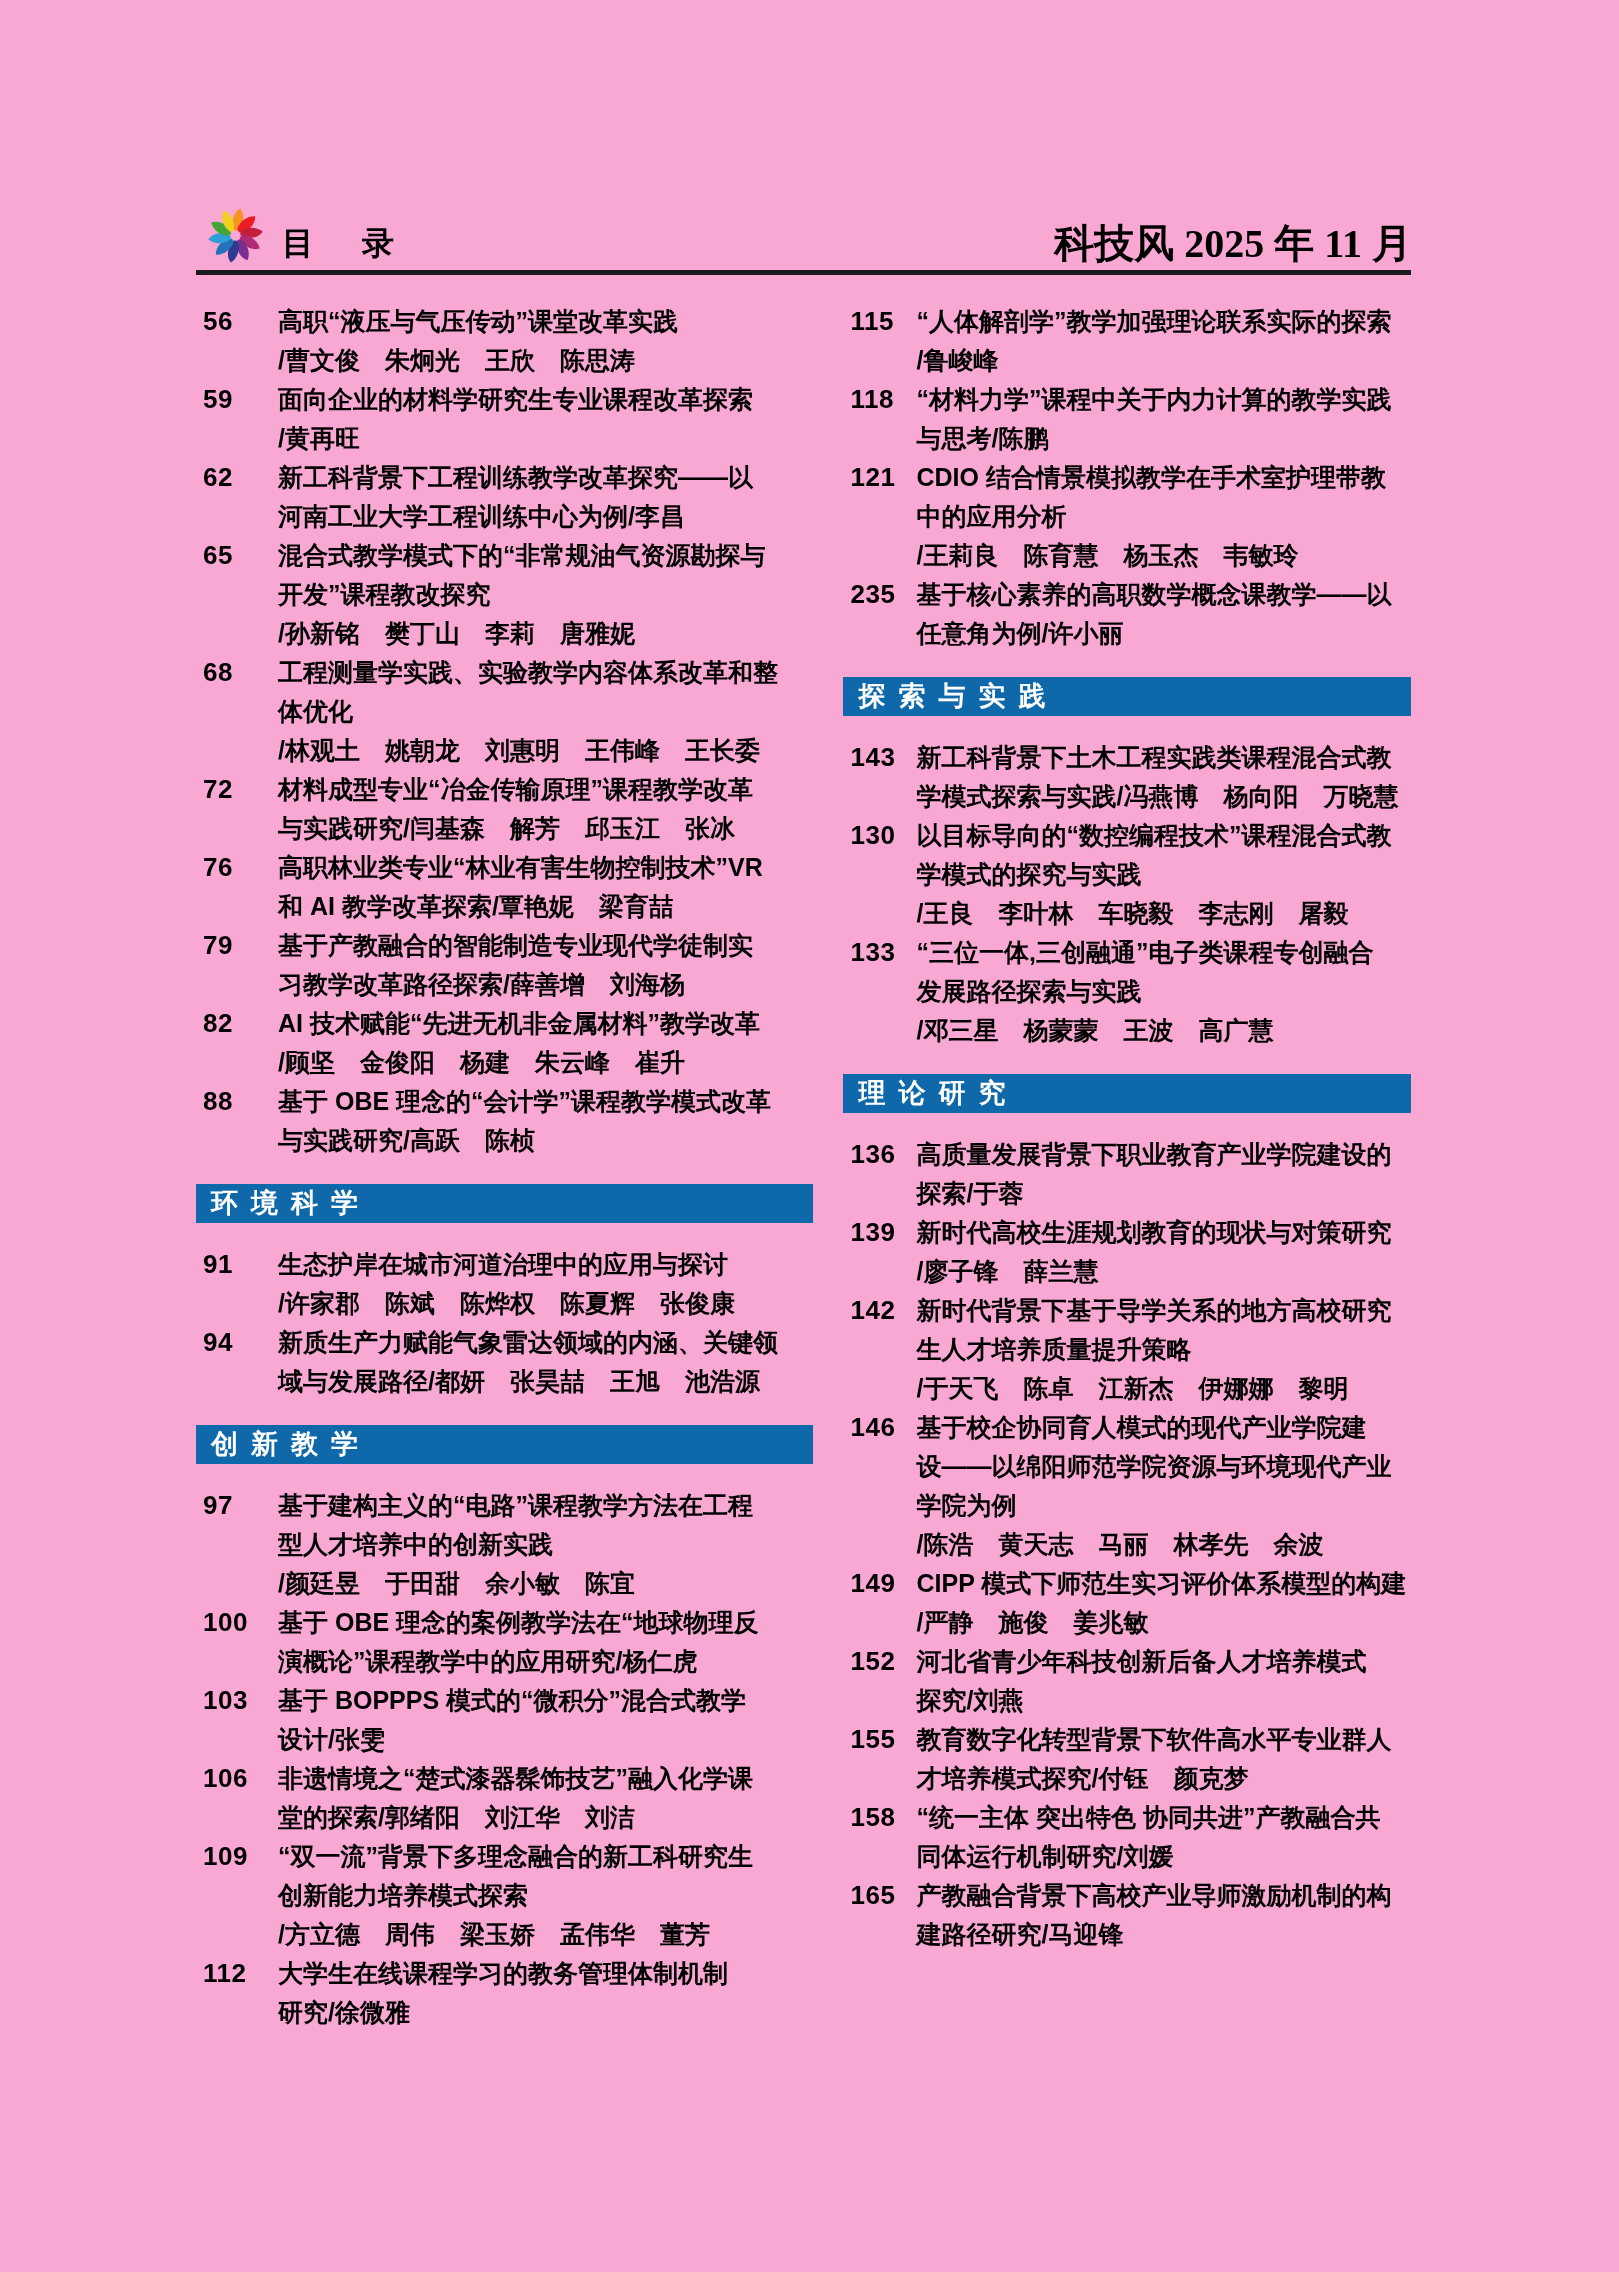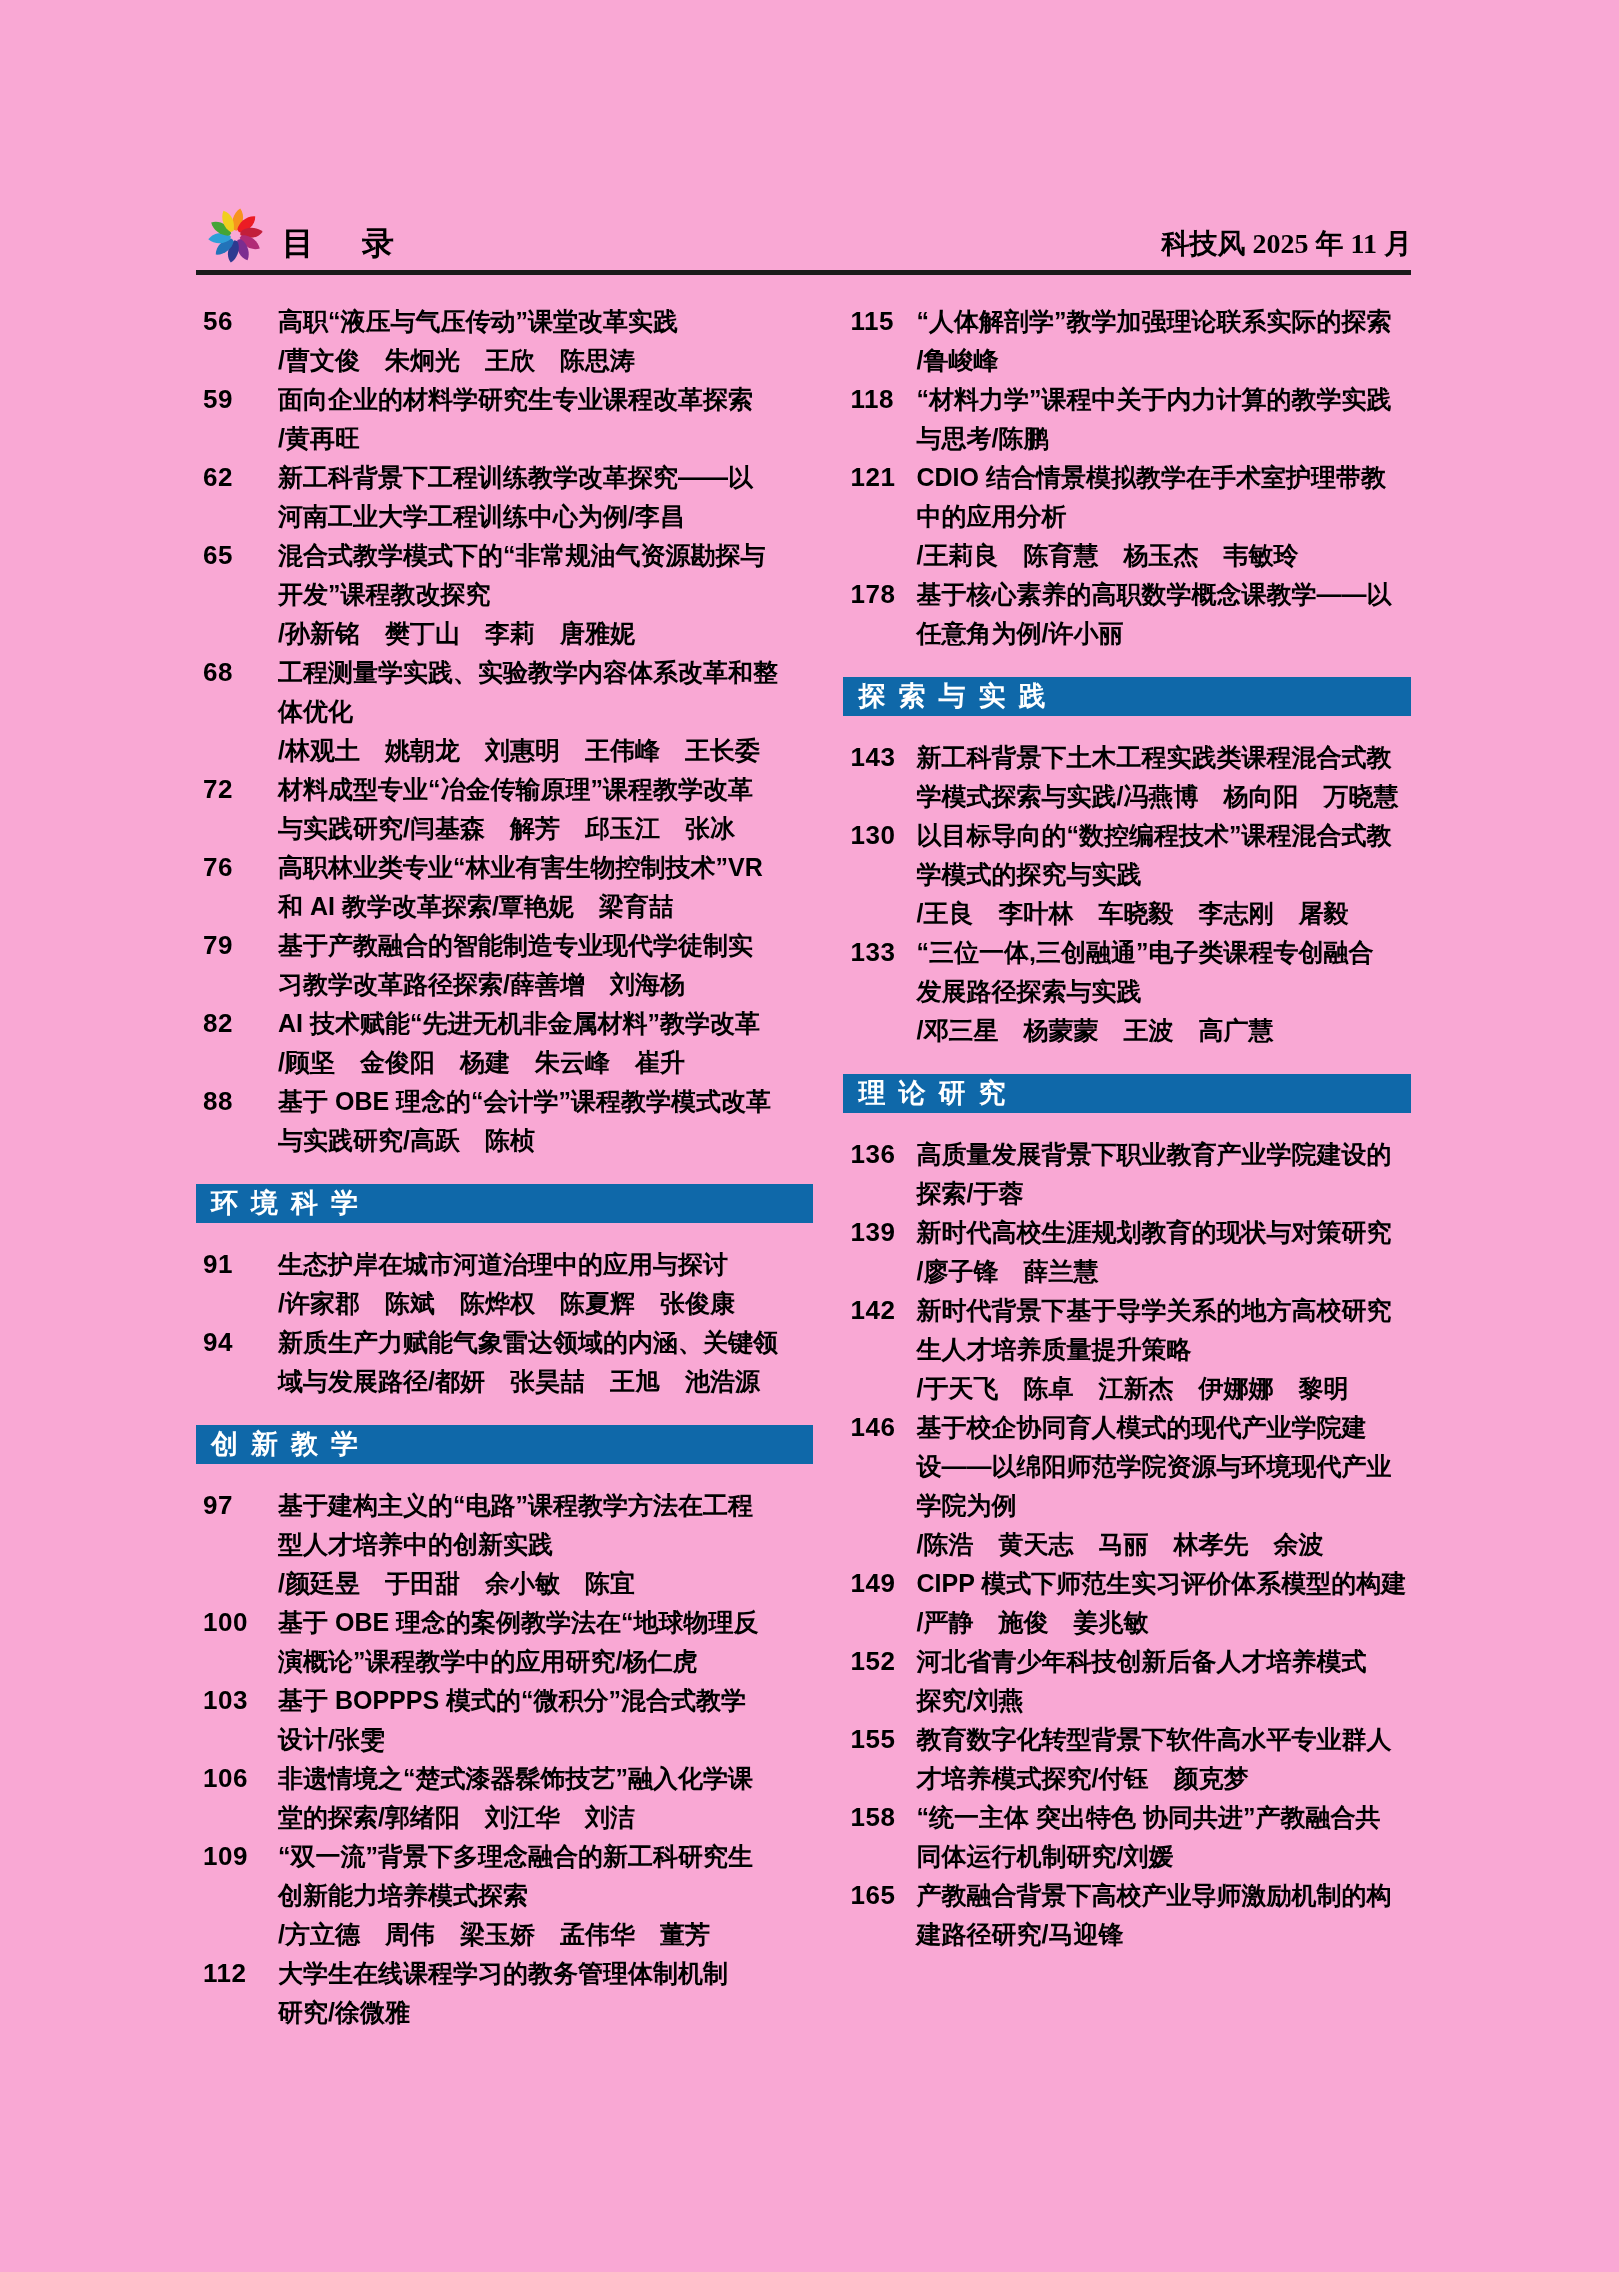--- a/index.html
+++ b/index.html
@@ -23,21 +23,21 @@
     font-weight:700;
     font-size:32px; line-height:40px;
     letter-spacing:8px;
     color:#000;
     white-space:nowrap;
   }
   .issue{
     position:absolute; right:208px; top:224px;
     font-family:"Liberation Serif", serif;
     font-weight:700;
-    font-size:28px; line-height:39px;
+    font-size:40px; line-height:39px;
     color:#000;
     white-space:nowrap;
   }
   .rule{
     position:absolute; left:196px; top:270px;
     width:1215px; height:5px;
     background:#1b1b1b;
   }
   
   .columns{
@@ -257,21 +257,21 @@
         </div>
         <div class="entry">
           <div class="num">121</div>
           <div class="lines">
             <div class="line">CDIO 结合情景模拟教学在手术室护理带教</div>
             <div class="line">中的应用分析</div>
             <div class="line">/王莉良　陈育慧　杨玉杰　韦敏玲</div>
           </div>
         </div>
         <div class="entry">
-          <div class="num">178</div>
+          <div class="num">235</div>
           <div class="lines">
             <div class="line">基于核心素养的高职数学概念课教学——以</div>
             <div class="line">任意角为例/许小丽</div>
           </div>
         </div>
         <div class="section-bar">探索与实践</div>
         <div class="entry">
           <div class="num">143</div>
           <div class="lines">
             <div class="line">新工科背景下土木工程实践类课程混合式教</div>

